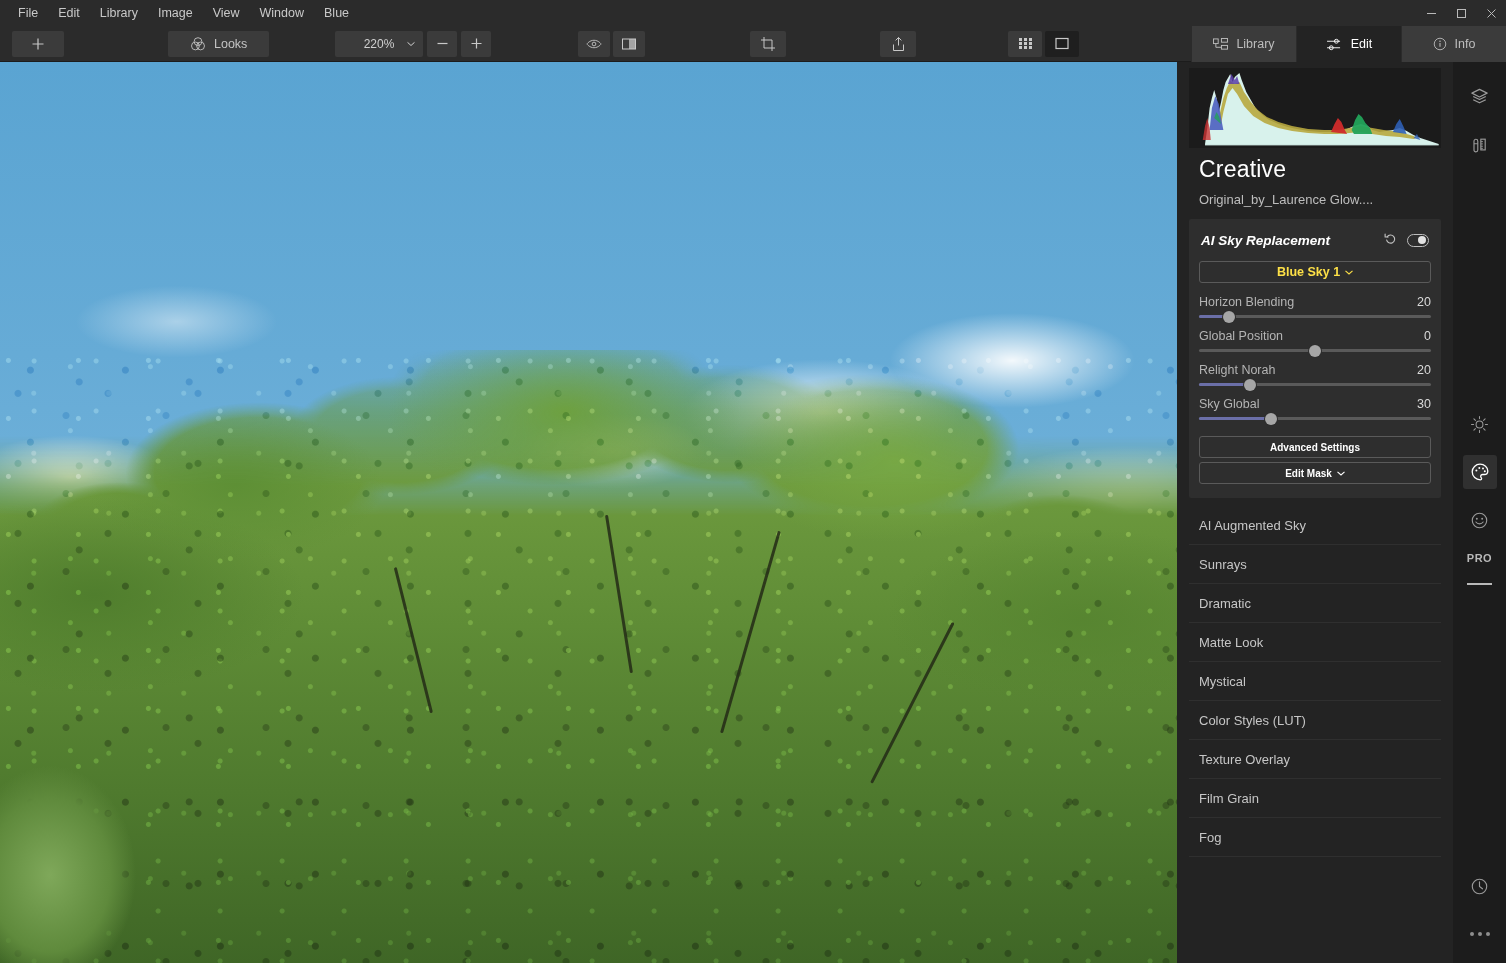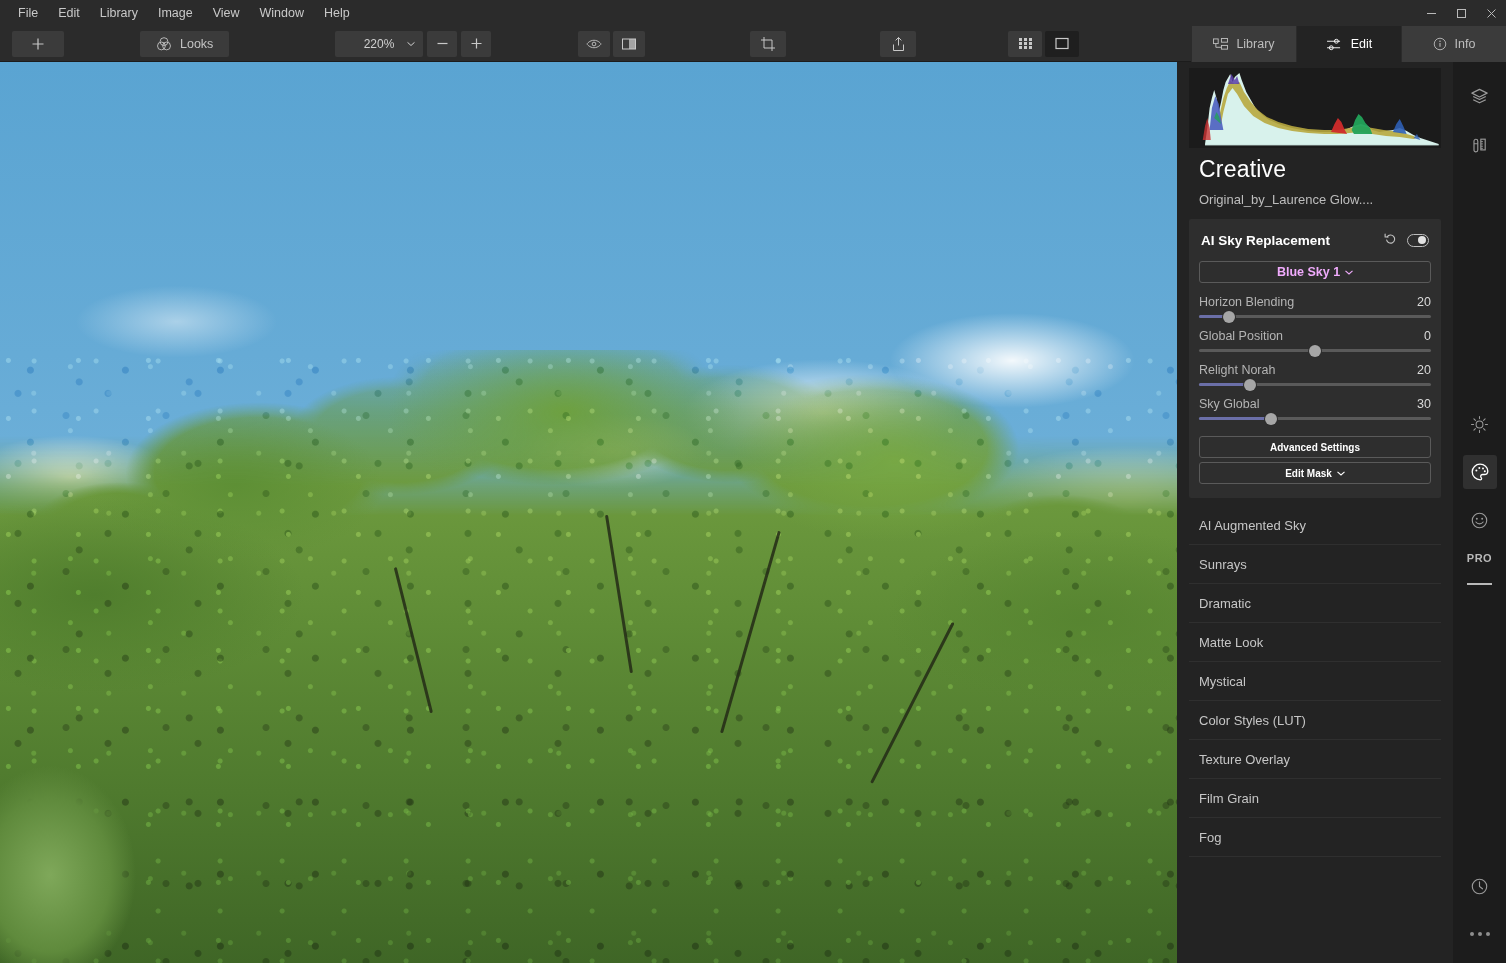--- a/index.html
+++ b/index.html
@@ -45,21 +45,21 @@
   .tb-btn {
     background: #3b3b3b; border: none; border-radius: 2px;
     height: 26px; min-width: 26px;
     display: inline-flex; align-items: center; justify-content: center;
     color: #c8c8c8; cursor: pointer;
   }
   .tb-btn.active { background: #1f1f1f; }
   .looks-btn {
     background: #3b3b3b; border-radius: 2px; height: 26px;
     display: inline-flex; align-items: center; gap: 8px;
-    padding: 0 16px; color: #c4c4c4; font-size: 12.5px; cursor: pointer;
+    padding: 0 22px; color: #c4c4c4; font-size: 12.5px; cursor: pointer; margin-left: 28px;
   }
   .zoomgroup { display: flex; align-items: center; gap: 4px; }
   .zoom-select {
     background: #3b3b3b; border-radius: 2px; height: 26px; width: 88px;
     display: flex; align-items: center; justify-content: center;
     position: relative; font-size: 12px; color: #d0d0d0; cursor: pointer;
   }
   .zoom-select .caret { position: absolute; right: 8px; top: 50%; transform: translateY(-50%); }
   .tb-left { position: absolute; left: 12px; display: flex; align-items: center; }
   .tb-looks { position: absolute; left: 140px; }
@@ -176,35 +176,35 @@
   }
 
   .card {
     background: #2e2e2e; border-radius: 2px;
     padding: 10px 10px 14px 10px;
   }
   .card-head {
     display: flex; align-items: center; justify-content: space-between;
     margin: 2px 2px 12px 2px;
   }
-  .card-title { font-size: 13.5px; font-weight: bold; color: #ffffff; }
+  .card-title { font-size: 13.5px; font-weight: bold; color: #ffffff; font-style: italic; }
   .card-actions { display: flex; align-items: center; gap: 10px; color: #c2c2c2; }
   .toggle-pill {
     width: 22px; height: 13px; border-radius: 7px; border: 1px solid #bdbdbd;
     position: relative; display: inline-block; cursor: pointer;
   }
   .toggle-pill::after {
     content: ""; position: absolute; right: 2px; top: 1.5px;
     width: 8px; height: 8px; border-radius: 50%; background: #e2e2e2;
   }
 
   .combo {
     height: 22px; border: 1px solid #5a5a5a; border-radius: 3px;
     display: flex; align-items: center; justify-content: center; gap: 5px;
-    font-size: 12.5px; font-weight: bold; color: #f0abfc; cursor: pointer;
+    font-size: 12.5px; font-weight: bold; color: #fde047; cursor: pointer;
     background: transparent; margin-bottom: 12px;
   }
 
   .slider-row { margin-bottom: 11px; }
   .slider-label {
     display: flex; justify-content: space-between; align-items: baseline;
     font-size: 12.5px; color: #b4b4b4; margin-bottom: 6px;
   }
   .slider-label .val { color: #d9d9d9; }
   .track {
@@ -262,21 +262,21 @@
 
 <div class="app">
 
   <div class="menubar">
     <div class="menu-item">File</div>
     <div class="menu-item">Edit</div>
     <div class="menu-item">Library</div>
     <div class="menu-item">Image</div>
     <div class="menu-item">View</div>
     <div class="menu-item">Window</div>
-    <div class="menu-item">Help</div>
+    <div class="menu-item">Blue</div>
 
     <div class="wincontrols">
       <div class="winbtn">
         <svg width="11" height="11" viewBox="0 0 11 11">
             <path d="M1 5.5h9" stroke="currentColor" stroke-width="1"></path>
           </svg>
       </div>
       <div class="winbtn">
         <svg width="11" height="11" viewBox="0 0 11 11">
             <rect x="1.5" y="1.5" width="8" height="8" fill="none" stroke="currentColor" stroke-width="1"></rect>

